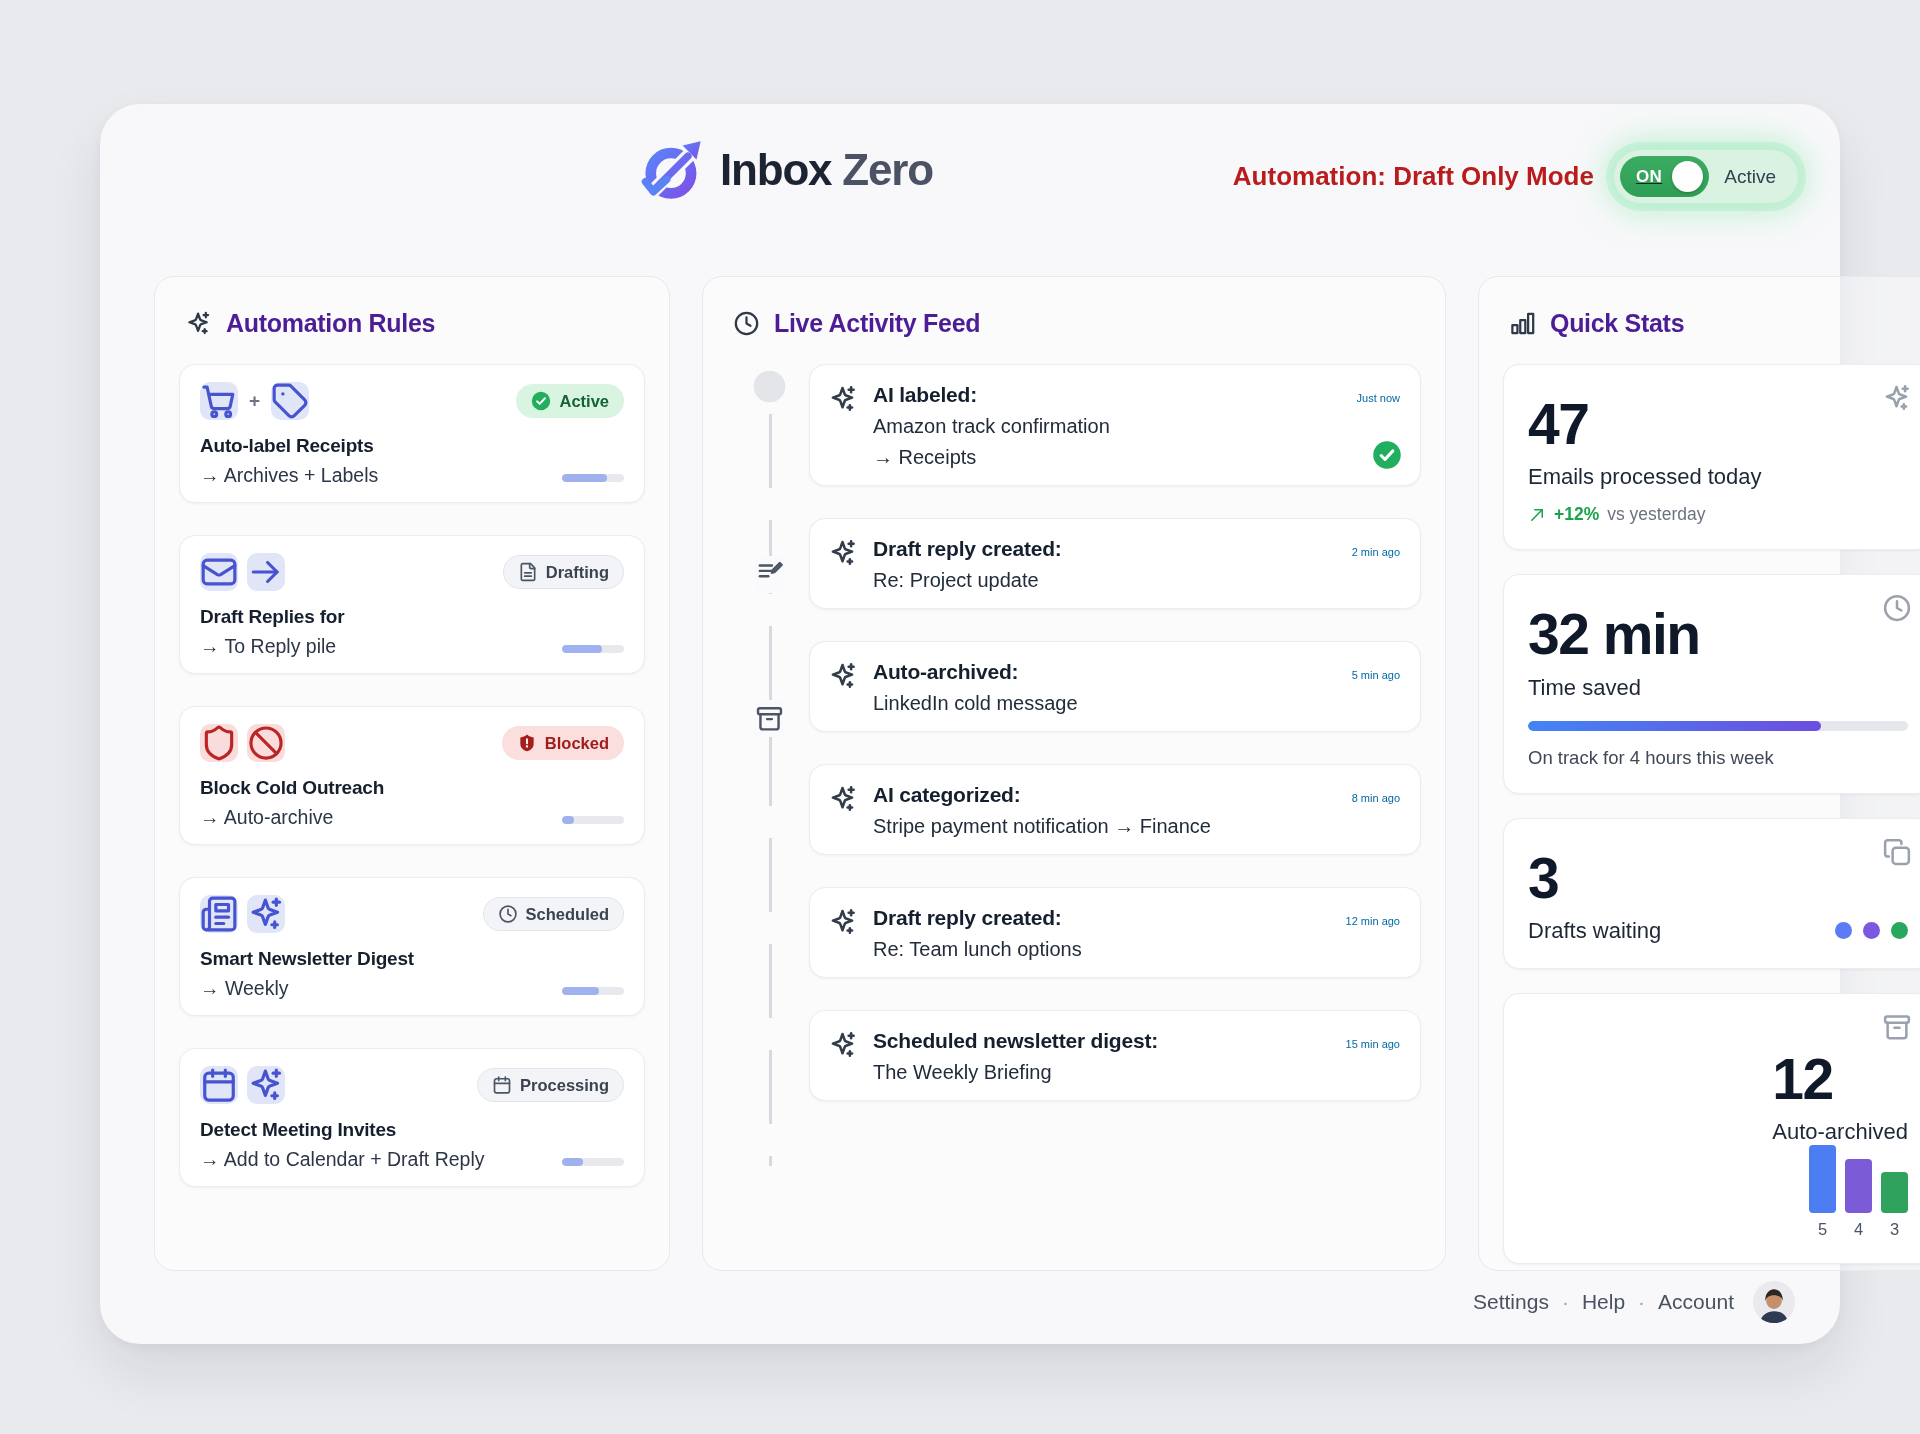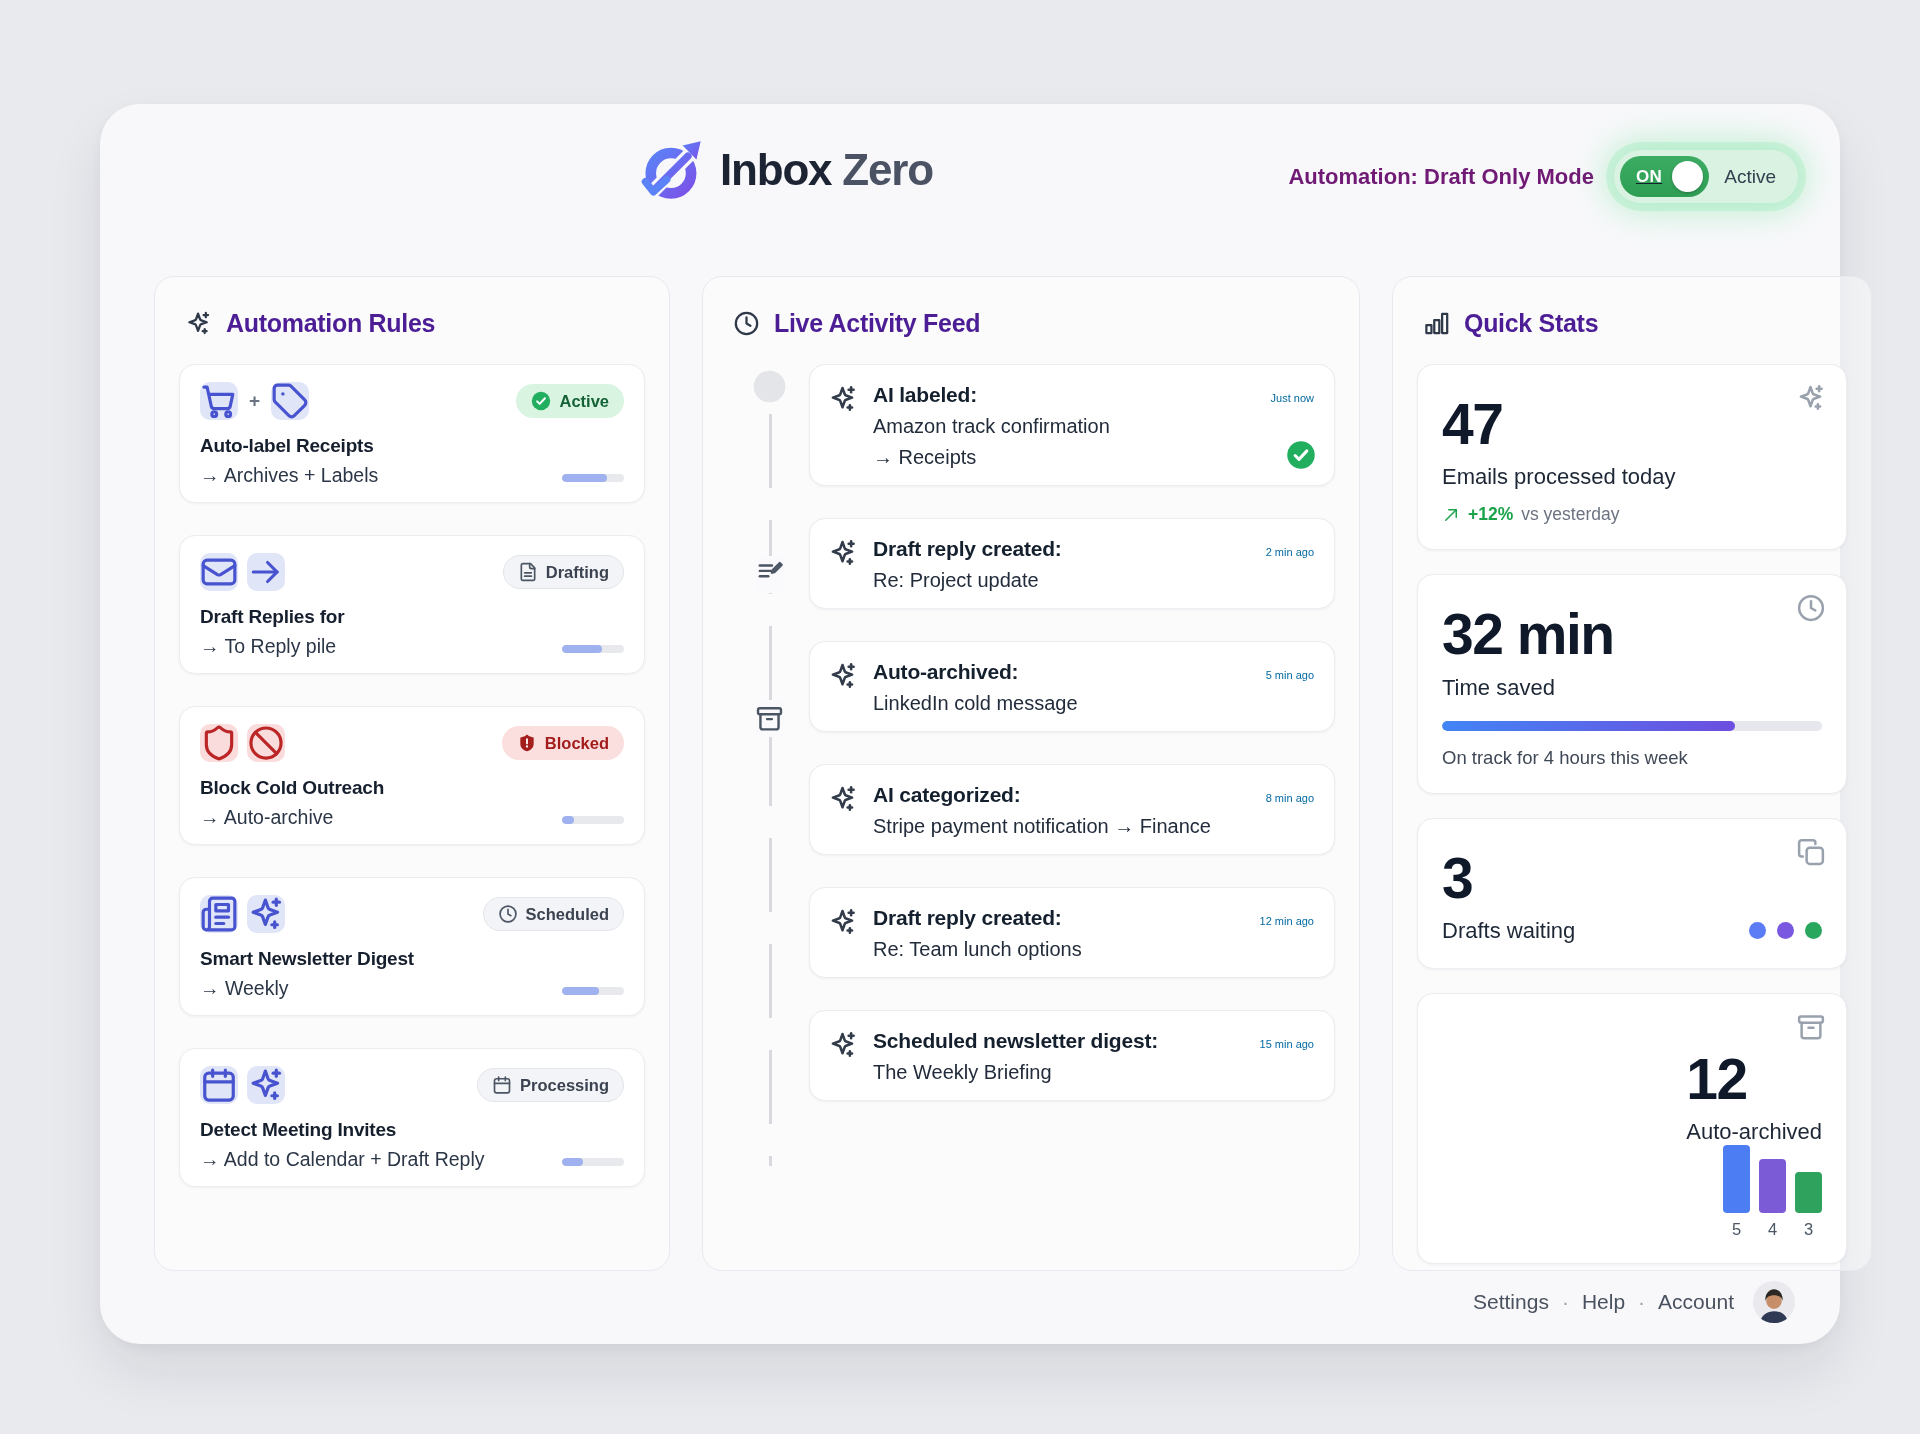--- a/index.html
+++ b/index.html
@@ -14,21 +14,21 @@
     background:#f8f8fa;border-radius:40px;
     box-shadow:0 28px 56px rgba(20,24,40,.09),0 4px 12px rgba(20,24,40,.04);
   }
   
   .hdr-logo{position:absolute;left:538px;top:32px;display:flex;align-items:center;gap:14px;}
   .logo-ic{width:68px;height:68px;display:block;}
   .brand{font-size:44px;font-weight:800;letter-spacing:-1.2px;white-space:nowrap;}
   .brand .b1{color:#1c2433;}
   .brand .b2{color:#4a5264;font-weight:700;}
   .automation{position:absolute;right:42px;top:46px;display:flex;align-items:center;gap:20px;}
-  .automation-label{font-size:22px;font-weight:700;color:#701a75;}
+  .automation-label{font-size:26px;font-weight:700;color:#b91c1c;}
   .toggle-wrap{
     display:flex;align-items:center;gap:15px;background:#d9f2e2;border-radius:999px;
     padding:6px 22px 6px 6px;cursor:pointer;
     box-shadow:0 0 0 8px rgba(141,235,176,.28),0 0 34px 8px rgba(74,222,128,.35);
   }
   .toggle-on{
     display:flex;align-items:center;gap:10px;border-radius:999px;
     background:linear-gradient(180deg,#3dac63,#2f9e55);
     padding:5px 6px 5px 16px;
     text-decoration:underline;
@@ -36,21 +36,21 @@
   .toggle-on .on-lab{color:#fff;font-weight:700;font-size:17px;letter-spacing:.4px;}
   .knob{width:31px;height:31px;background:#fff;border-radius:50%;box-shadow:0 1px 3px rgba(0,0,0,.28);}
   .toggle-status{font-size:19px;color:#33404f;}
   
   .panels{position:absolute;left:54px;top:172px;display:flex;gap:32px;}
   .panel{
     box-sizing:border-box;height:995px;border:1.5px solid #e7e9ee;border-radius:20px;
     background:rgba(255,255,255,.45);padding:30px 24px;
   }
   .panel--rules{width:516px;}
-  .panel--feed{width:658px;}
+  .panel--feed{width:744px;}
   .panel--stats{width:480px;}
   .panel-hd{display:flex;align-items:center;gap:14px;margin:2px 0 26px 6px;}
   .ph-ic{width:27px;height:27px;color:#2f3949;flex:none;}
   .panel-title{font-size:25px;font-weight:700;color:#4c1d95;margin:0;letter-spacing:-.3px;}
   .card{
     background:#fff;border:1px solid #ececf1;border-radius:16px;
     box-shadow:0 1px 3px rgba(16,24,40,.05);
   }
   
   .rule-card{padding:17px 20px 15px;margin-bottom:32px;cursor:pointer;}

